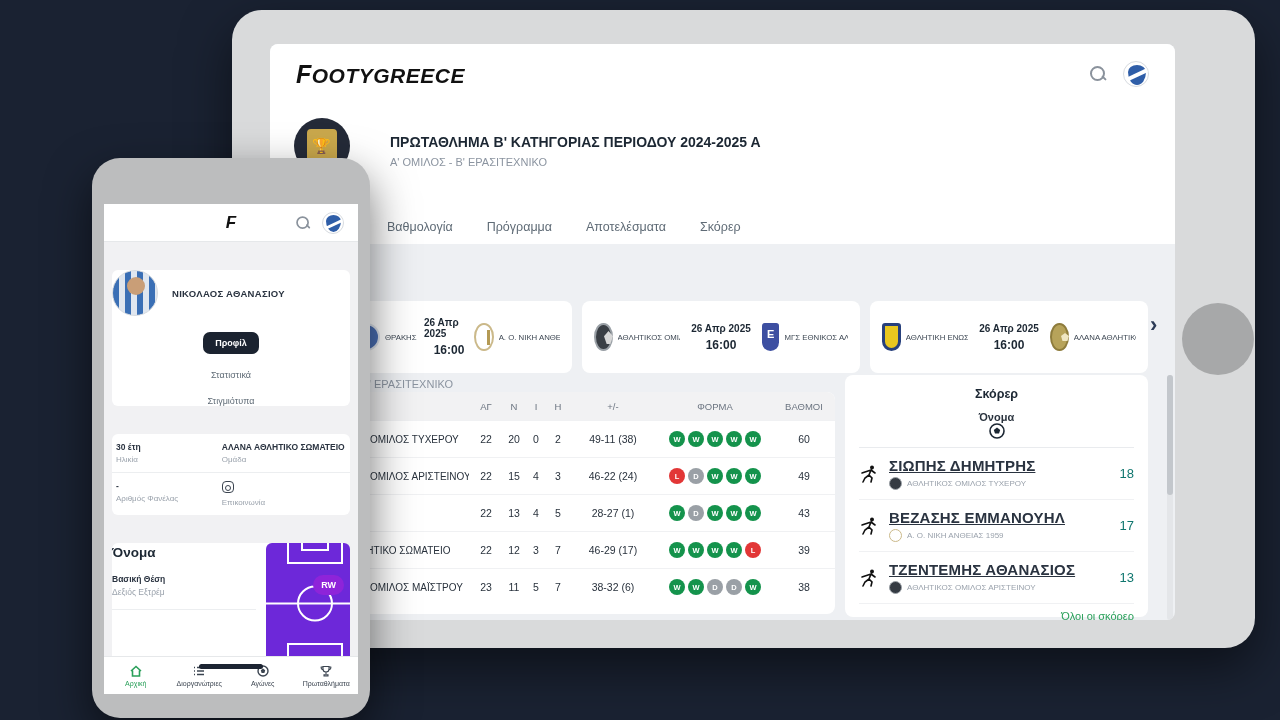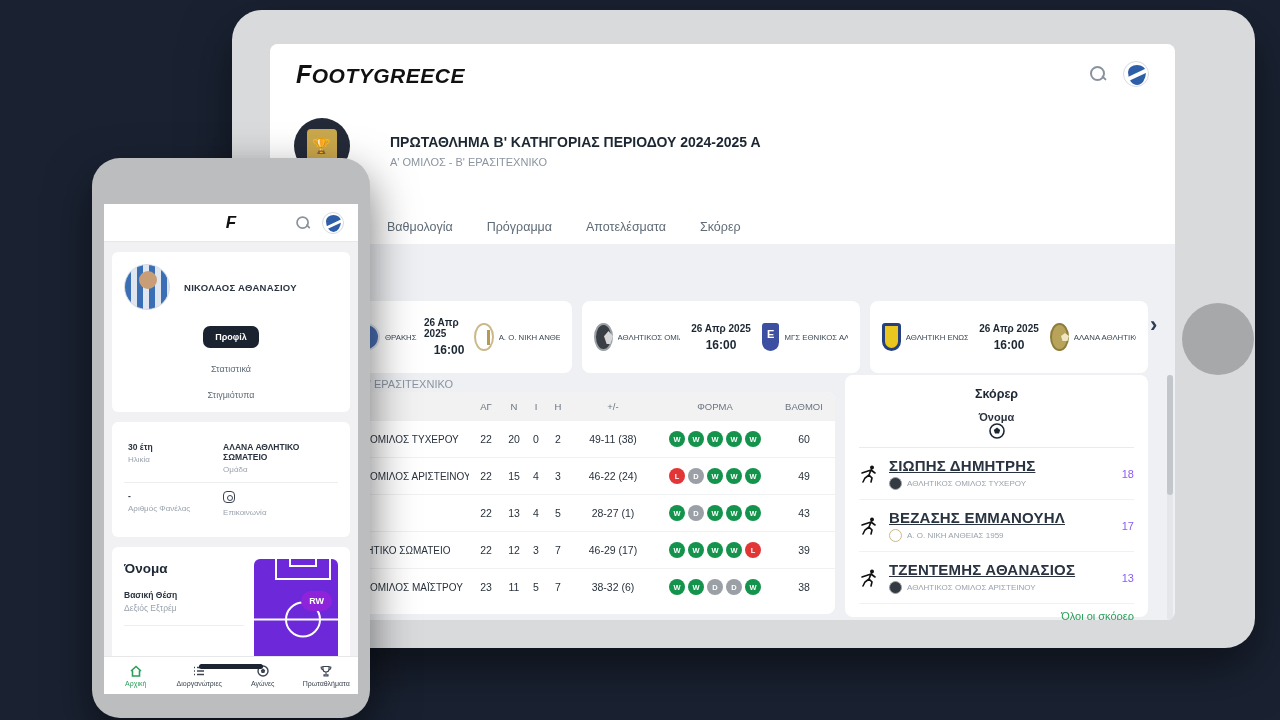--- a/index.html
+++ b/index.html
@@ -78,40 +78,40 @@
   .sc-name-col { font-size:11px; font-weight:bold; color:#29323d; }
   .sc-row { display:flex; align-items:center; gap:10px; padding:9px 0; border-bottom:1px solid #f0f1f3; }
   .sc-row:last-of-type { border-bottom:none; }
   .sc-player { flex:1; }
   .sc-player-name { font-size:15px; font-weight:bold; color:#2a3340; letter-spacing:.2px;text-decoration:underline; }
   .sc-team { display:flex; align-items:center; gap:5px; margin-top:3px; }
   .sc-team-badge { width:13px; height:13px; border-radius:50%; }
   .tb-dark { background:#343a42; border:1px solid #9aa0a6; }
   .tb-light { background:#fff; border:1px solid #cbb98a; }
   .sc-team-name { font-size:8px; color:#9aa2ac; }
-  .sc-goals { font-size:11px; color:#8b5cf6; width:24px; text-align:right; }
+  .sc-goals { font-size:13px; color:#0f766e; width:24px; text-align:right; }
   .sc-all { text-align:right; font-size:11px; color:#2aa05a; margin-top:6px; cursor:pointer; }
 
   .v-scrollbar { position:absolute; right:2px; top:131px; width:6px; height:245px; background:#e4e6e9; border-radius:3px; }
   .v-scrollbar .thumb { width:6px; height:120px; background:#c3c7cc; border-radius:3px; }
 
   
   .phone-frame { position:absolute; left:92px; top:158px; width:278px; height:560px; background:#bcbdbe;
     border-radius:28px; box-shadow:0 18px 45px rgba(0,0,0,.55); z-index:5; }
   .phone-screen { position:absolute; left:12px; top:46px; width:254px; height:490px; background:#f1f1f3; overflow:hidden; }
   .home-indicator { position:absolute; left:107px; top:506px; width:64px; height:5px; background:#1c2432; border-radius:3px; }
 
   .p-header { height:38px; background:#fff; border-bottom:1px solid #e6e8ea; display:flex; align-items:center; position:relative; }
   .p-logo { position:absolute; left:0; right:0; text-align:center; font-size:17px; font-weight:900; font-style:italic; color:#111; }
   .p-header-icons { position:absolute; right:14px; display:flex; align-items:center; gap:10px; }
   .p-badge { width:22px; height:22px; }
   .p-badge::before { width:15px; height:17px; left:3px; top:2px; }
   .p-badge::after { top:8px; height:3px; }
 
-  .p-card { background:#fff; border-radius:6px; margin:10px 8px 0; padding:12px; }
+  .p-card { background:#fff; border-radius:6px; margin:28px 8px 0; }
   .avatar { width:46px; height:46px; border-radius:50%; overflow:hidden; position:relative;
     background:repeating-linear-gradient(90deg,#3a6fb5 0 6px,#dfe6ef 6px 12px); border:1px solid #d7dbe0; }
   .avatar::after { content:""; position:absolute; left:14px; top:6px; width:18px; height:18px; border-radius:50%; background:#c99e77; }
   .p-player-row { display:flex; align-items:center; gap:14px; }
   .p-player-name { font-size:9.5px; font-weight:bold; color:#2a3340; letter-spacing:.3px; }
   .p-tabs { display:flex; align-items:center; gap:16px; margin-top:16px;flex-direction:column; }
   .p-tab { font-size:9px; color:#5f6b76; }
   .p-tab.active { background:#1b2330; color:#fff; padding:6px 12px; border-radius:7px; font-weight:bold; }
 
   .p-fields { display:grid; grid-template-columns:1fr 1.25fr; row-gap:0; }

